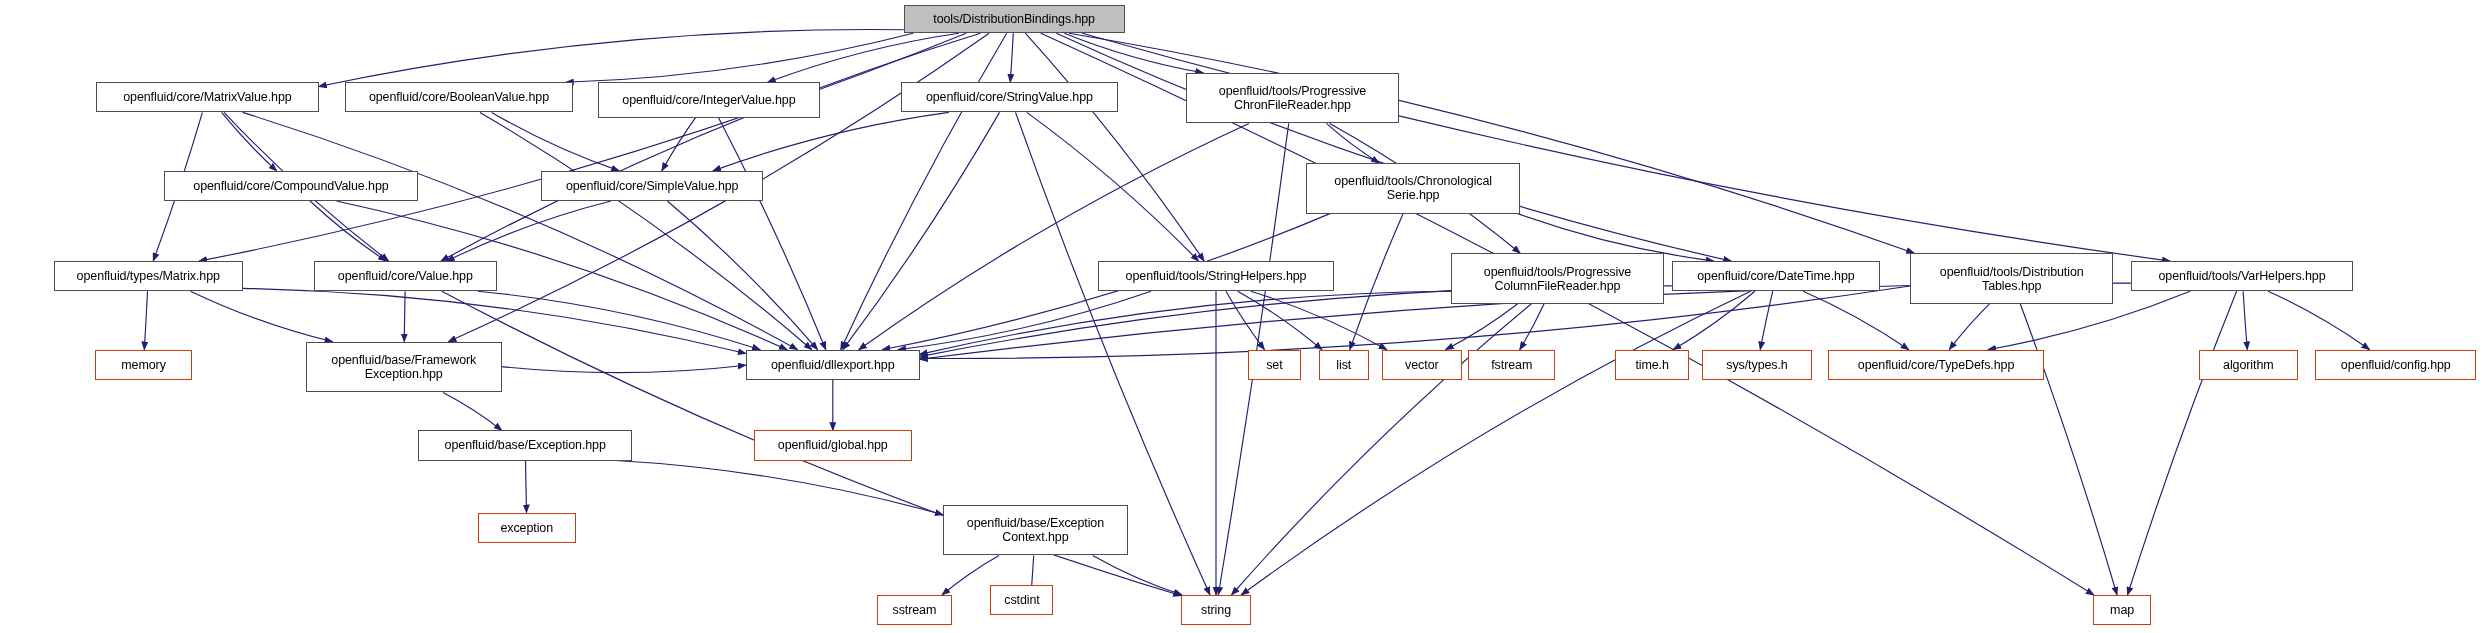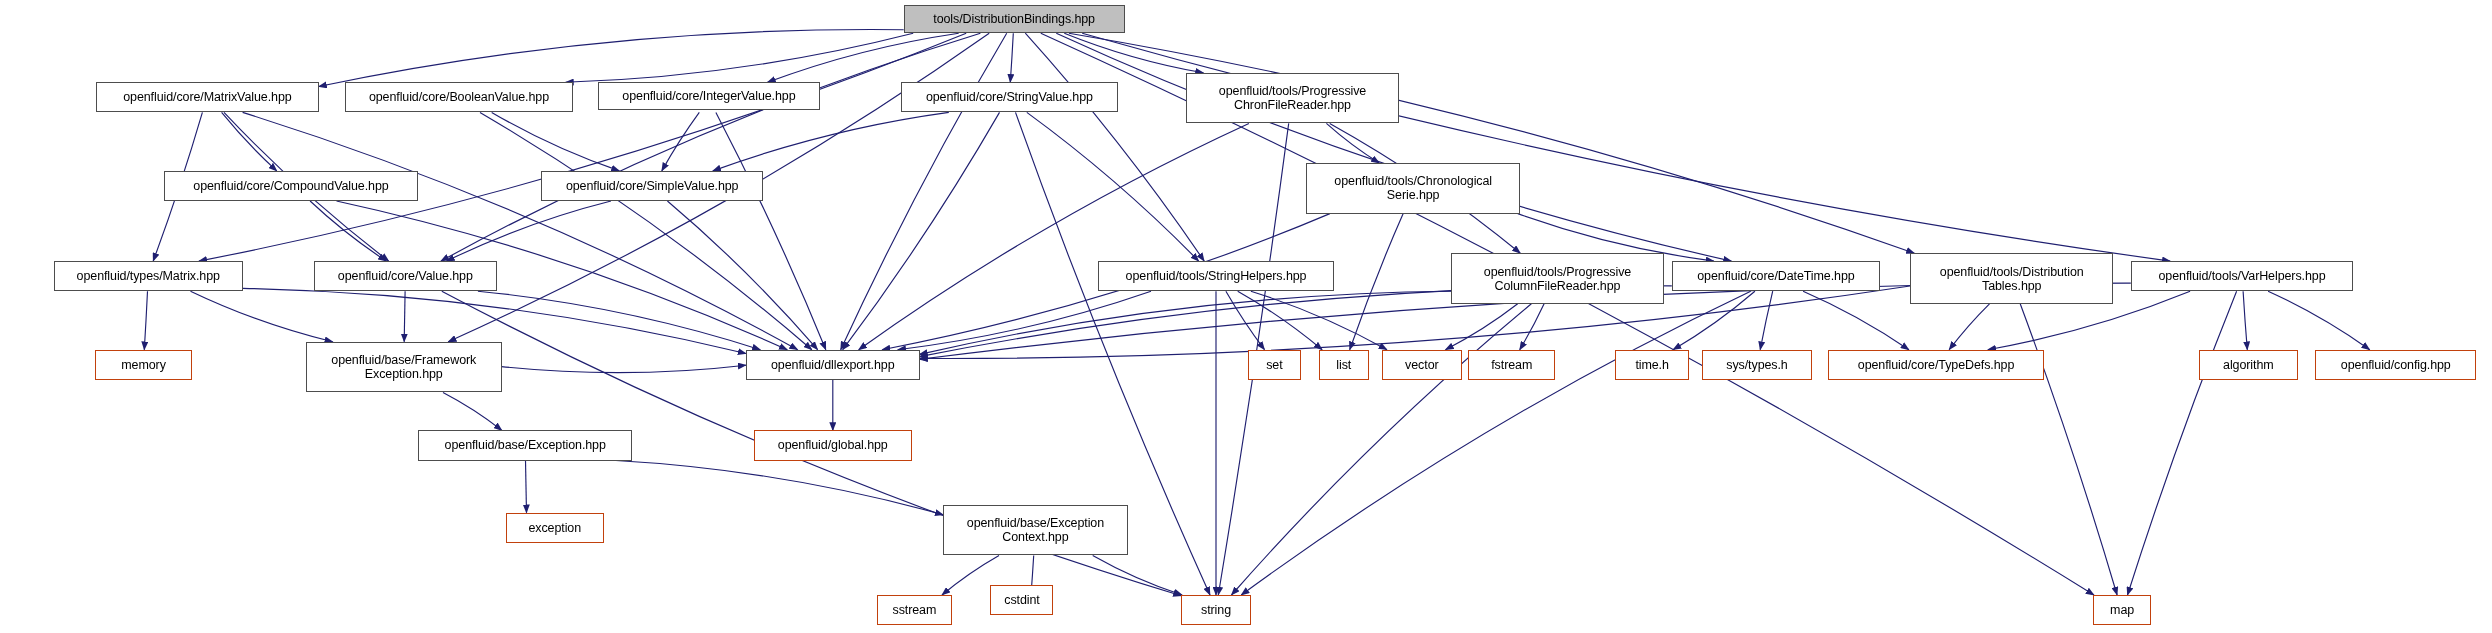--- a/index.html
+++ b/index.html
@@ -96,21 +96,21 @@
         <path d="M615.8,460.5 Q782.4,469.9 943.2,514.8" marker-end="url(#ah)"></path>
         <path d="M999.0,555.5 Q968.7,572.7 942.0,595.0" marker-end="url(#ah)"></path>
         <path d="M1033.7,555.5 Q1032.5,575.2 1031.0,595.0" marker-end="url(#ah)"></path>
         <path d="M1092.7,555.5 Q1135.4,579.7 1182.1,595.0" marker-end="url(#ah)"></path>
       </g>
   </svg>
   <div id="node-layer">
       <div class="node root hdr" style="left: 903.744px; top: 4.7475px; width: 220.81px; height: 28.485px;">tools/DistributionBindings.hpp</div>
       <div class="node hdr" style="left: 96.2101px; top: 82.29px; width: 222.387px; height: 30.0675px;">openfluid/core/MatrixValue.hpp</div>
       <div class="node hdr" style="left: 345.41px; top: 82.29px; width: 227.119px; height: 30.0675px;">openfluid/core/BooleanValue.hpp</div>
-      <div class="node hdr" style="left: 597.765px; top: 82.29px; width: 222.387px; height: 28px;">openfluid/core/IntegerValue.hpp</div>
+      <div class="node hdr" style="left: 597.765px; top: 82.29px; width: 222.387px; height: 36px;">openfluid/core/IntegerValue.hpp</div>
       <div class="node hdr" style="left: 900.59px; top: 82.29px; width: 217.656px; height: 30.0675px;">openfluid/core/StringValue.hpp</div>
       <div class="node hdr" style="left: 1186.07px; top: 72.795px; width: 212.924px; height: 50.64px;">openfluid/tools/Progressive
 ChronFileReader.hpp</div>
       <div class="node hdr" style="left: 164.03px; top: 170.91px; width: 253.932px; height: 30.0675px;">openfluid/core/CompoundValue.hpp</div>
       <div class="node hdr" style="left: 540.985px; top: 170.91px; width: 222.387px; height: 30.0675px;">openfluid/core/SimpleValue.hpp</div>
       <div class="node hdr" style="left: 1305.93px; top: 162.998px; width: 214.501px; height: 50.64px; text-align: center;">openfluid/tools/Chronological
 Serie.hpp</div>
       <div class="node hdr" style="left: 53.6253px; top: 261.113px; width: 189.266px; height: 30.0675px;">openfluid/types/Matrix.hpp</div>
       <div class="node hdr" style="left: 313.866px; top: 261.113px; width: 182.957px; height: 30.0675px;">openfluid/core/Value.hpp</div>
       <div class="node hdr" style="left: 1097.74px; top: 261.113px; width: 236.582px; height: 30.0675px;">openfluid/tools/StringHelpers.hpp</div>
@@ -128,21 +128,21 @@
       <div class="node lib" style="left: 1318.55px; top: 349.733px; width: 50.4709px; height: 30.0675px;">list</div>
       <div class="node lib" style="left: 1381.64px; top: 349.733px; width: 80.438px; height: 30.0675px;">vector</div>
       <div class="node lib" style="left: 1468.39px; top: 349.733px; width: 86.7468px; height: 30.0675px;">fstream</div>
       <div class="node lib" style="left: 1615.07px; top: 349.733px; width: 74.1291px; height: 30.0675px;">time.h</div>
       <div class="node lib" style="left: 1701.82px; top: 349.733px; width: 110.405px; height: 30.0675px;">sys/types.h</div>
       <div class="node lib" style="left: 1827.99px; top: 349.733px; width: 216.078px; height: 30.0675px;">openfluid/core/TypeDefs.hpp</div>
       <div class="node lib" style="left: 2198.64px; top: 349.733px; width: 99.3646px; height: 30.0675px;">algorithm</div>
       <div class="node lib" style="left: 2315.35px; top: 349.733px; width: 160.876px; height: 30.0675px;">openfluid/config.hpp</div>
       <div class="node hdr" style="left: 417.962px; top: 430.44px; width: 214.501px; height: 30.0675px;">openfluid/base/Exception.hpp</div>
       <div class="node lib" style="left: 753.909px; top: 430.44px; width: 157.722px; height: 30.0675px;">openfluid/global.hpp</div>
-      <div class="node lib" style="left: 477.896px; top: 512.73px; width: 97.7873px; height: 30.0675px; margin-left: 28px;">exception</div>
+      <div class="node lib" style="left: 477.896px; top: 512.73px; width: 97.7873px; height: 30.0675px;">exception</div>
       <div class="node hdr" style="left: 943.175px; top: 504.817px; width: 184.534px; height: 50.64px;">openfluid/base/Exception
 Context.hpp</div>
       <div class="node lib" style="left: 876.932px; top: 595.02px; width: 75px; height: 30.0675px;">sstream</div>
       <div class="node lib" style="left: 990.491px; top: 585px; width: 63px; height: 30.0675px;">cstdint</div>
       <div class="node lib" style="left: 1181.33px; top: 595.02px; width: 69.3975px; height: 30.0675px;">string</div>
       <div class="node lib" style="left: 2092.96px; top: 595.02px; width: 58.357px; height: 30.0675px;">map</div>
     </div>
 </div>
 
 </body></html>

